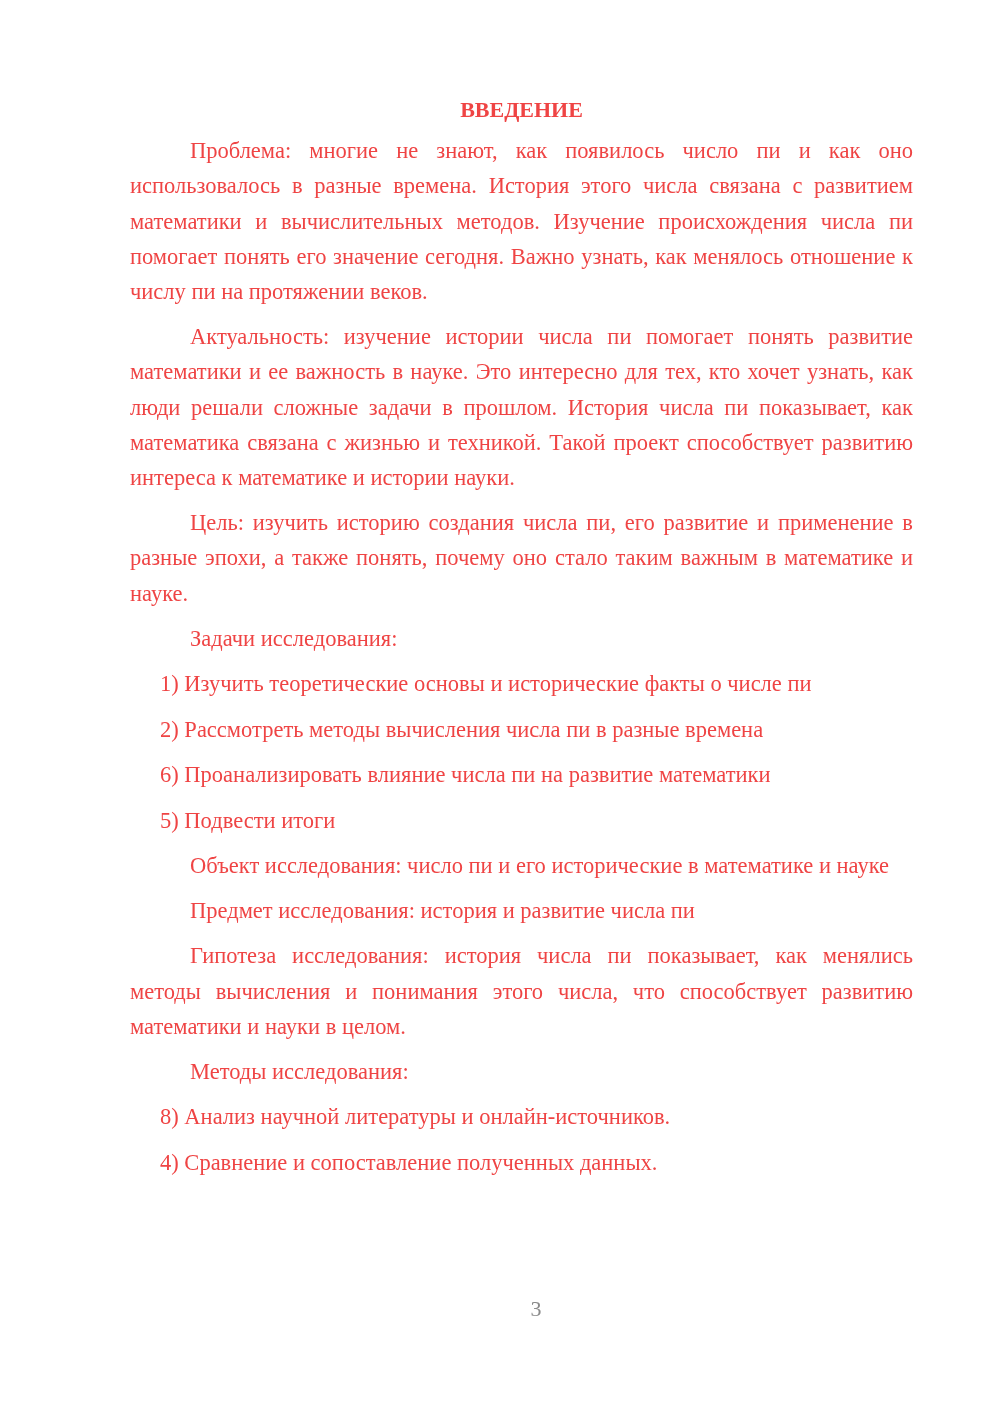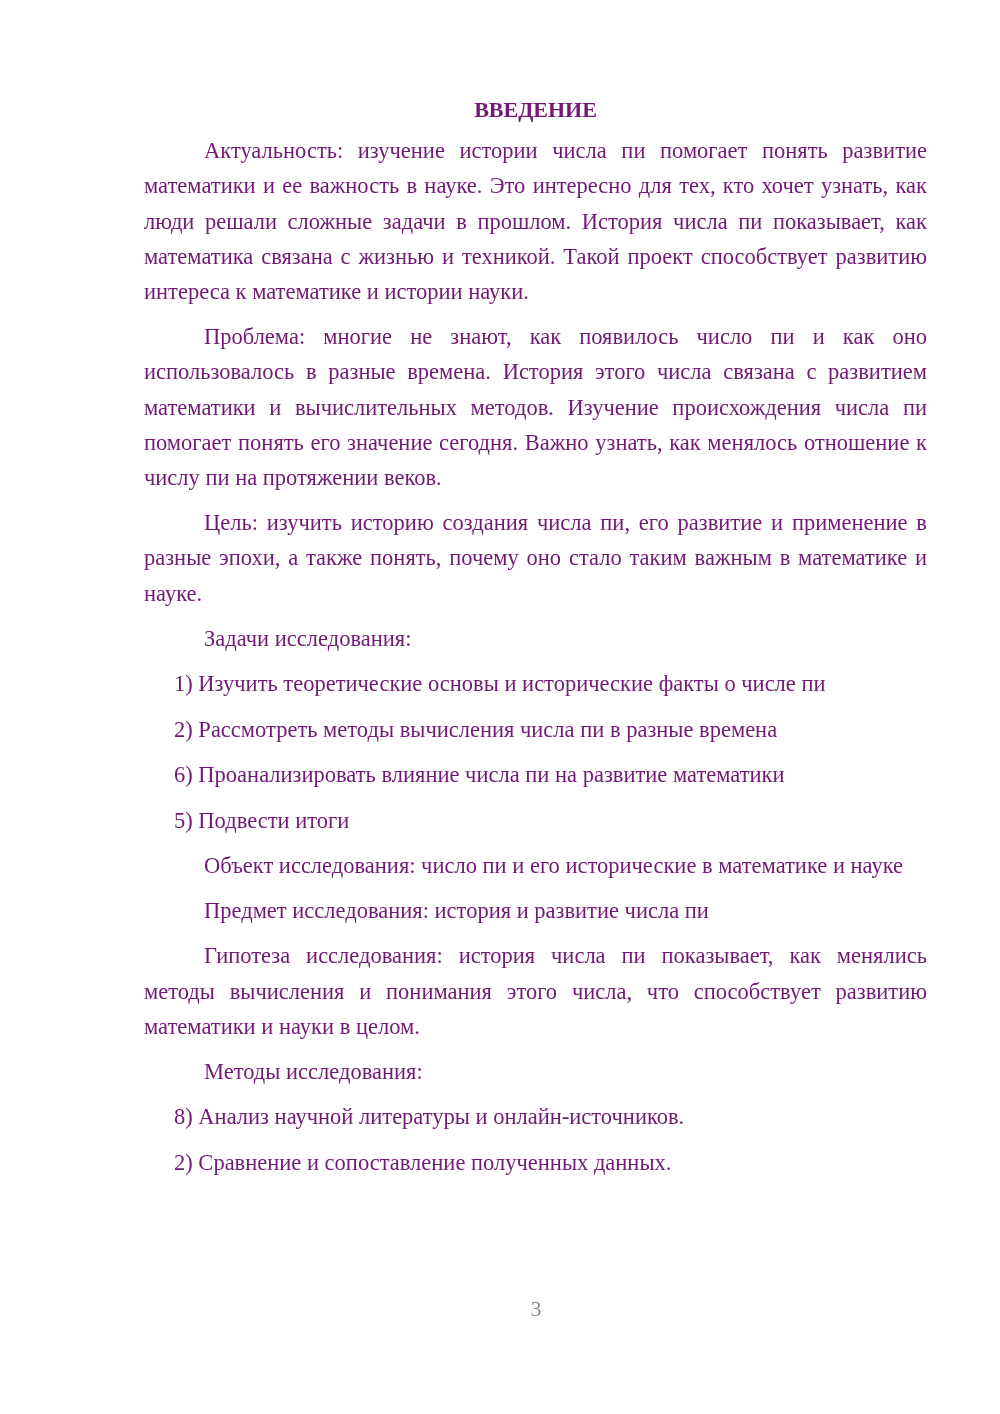--- a/index.html
+++ b/index.html
@@ -1,54 +1,54 @@
 <!DOCTYPE html>
 <html><head>
 <meta charset="utf-8">
 <style>
   html, body { margin: 0; padding: 0; background: #ffffff; }
   body { width: 1000px; height: 1414px; position: relative; overflow: hidden; }
   .page {
-    position: absolute; left: 144px; top: 92px; width: 783px;
+    position: absolute; left: 130px; top: 92px; width: 783px;
     font-family: "Liberation Serif", "DejaVu Serif", serif;
-    font-size: 22.5px; color: #701a75; line-height: 35.2px;
+    font-size: 22.5px; color: #ef4444; line-height: 35.2px;
   }
   .title { text-align: center; font-weight: bold; margin: 0 0 6px 0; font-size: 22px; }
   .para { text-align: justify; text-indent: 60px; margin: 0 0 10px 0; }
   .label { text-indent: 60px; margin: 0 0 10px 0; }
   .list { margin: 8px 0 10px 0; padding: 0; list-style: none; }
   .list li { padding-left: 30px; margin: 0 0 10.3px 0; }
   .page-number {
     position: absolute; left: 0; width: 1000px; top: 1296px; text-align: center;
     font-family: "Liberation Serif", "DejaVu Serif", serif; font-size: 22px; color: #8a8a8a;
     padding-left: 72px; box-sizing: border-box;
   }
 </style>
 </head>
 <body>
 
 <div class="page">
   <div class="title">ВВЕДЕНИЕ</div>
 
+  <p class="para">Проблема: многие не знают, как появилось число пи и как оно использовалось в разные времена. История этого числа связана с развитием математики и вычислительных методов. Изучение происхождения числа пи помогает понять его значение сегодня. Важно узнать, как менялось отношение к числу пи на протяжении веков.</p>
   <p class="para">Актуальность: изучение истории числа пи помогает понять развитие математики и ее важность в науке. Это интересно для тех, кто хочет узнать, как люди решали сложные задачи в прошлом. История числа пи показывает, как математика связана с жизнью и техникой. Такой проект способствует развитию интереса к математике и истории науки.</p>
-  <p class="para">Проблема: многие не знают, как появилось число пи и как оно использовалось в разные времена. История этого числа связана с развитием математики и вычислительных методов. Изучение происхождения числа пи помогает понять его значение сегодня. Важно узнать, как менялось отношение к числу пи на протяжении веков.</p>
   <p class="para">Цель: изучить историю создания числа пи, его развитие и применение в разные эпохи, а также понять, почему оно стало таким важным в математике и науке.</p>
 
   <p class="label">Задачи исследования:</p>
   <ul class="list">
     <li>1) Изучить теоретические основы и исторические факты о числе пи</li>
     <li>2) Рассмотреть методы вычисления числа пи в разные времена</li>
     <li>6) Проанализировать влияние числа пи на развитие математики</li>
     <li>5) Подвести итоги</li>
   </ul>
 
   <p class="para">Объект исследования: число пи и его исторические в математике и науке</p>
   <p class="para">Предмет исследования: история и развитие числа пи</p>
   <p class="para">Гипотеза исследования: история числа пи показывает, как менялись методы вычисления и понимания этого числа, что способствует развитию математики и науки в целом.</p>
 
   <p class="label">Методы исследования:</p>
   <ul class="list">
     <li>8) Анализ научной литературы и онлайн-источников.</li>
-    <li>2) Сравнение и сопоставление полученных данных.</li>
+    <li>4) Сравнение и сопоставление полученных данных.</li>
   </ul>
 </div>
 
 <div class="page-number">3</div>
 
 </body></html>

